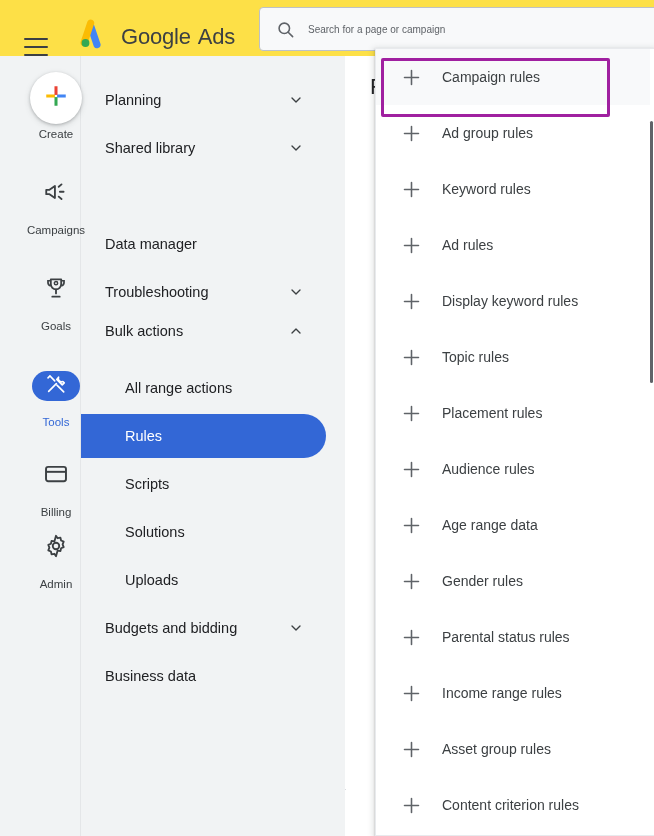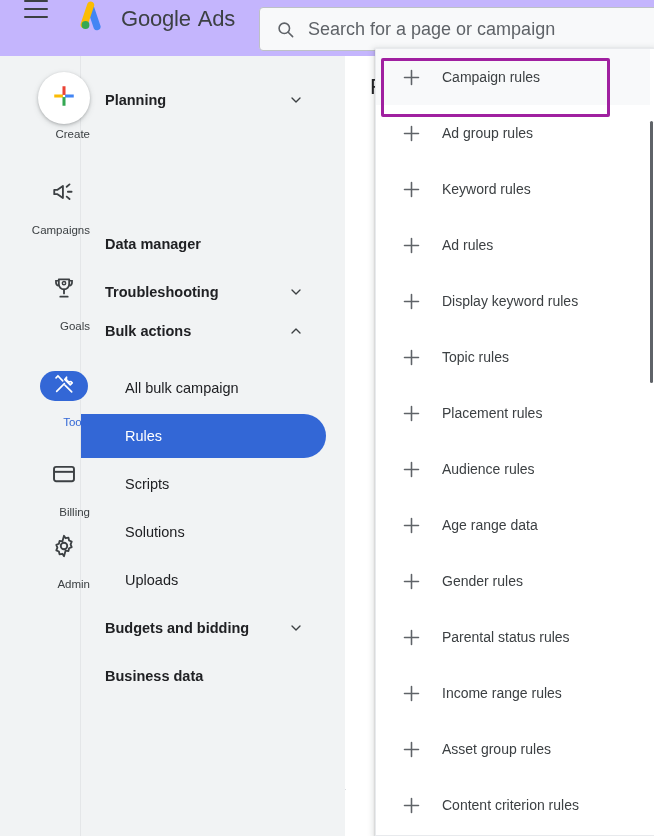--- a/index.html
+++ b/index.html
@@ -12,22 +12,22 @@
   #app {
     position: relative;
     width: 654px; height: 836px;
     background: #ffffff;
   }
 
   
   .topbar {
     position: absolute; top: 0; left: 0;
     width: 654px; height: 56px;
-    background: #c4b5fd;
-    display: flex; align-items: flex-start;
+    background: #fde047;
+    display: flex; align-items: flex-end;
     z-index: 30;
   }
   .hamburger {
     width: 24px; height: 18px;
     margin-left: 24px;
     display: flex; flex-direction: column; justify-content: space-between;
     cursor: pointer;
   }
   .hamburger span {
     display: block; width: 24px; height: 2px;
@@ -53,36 +53,36 @@
     width: 420px; height: 44px;
     border: 1px solid #bdc1c6;
     border-radius: 4px;
     background: #f8f9fa;
     display: flex; align-items: center;
     overflow: hidden;
   }
   .search-icon { margin-left: 16px; flex: 0 0 auto; display:flex; }
   .search-placeholder {
     margin-left: 13px;
-    font-size: 18px;
+    font-size: 10px;
     color: #5f6368;
     white-space: nowrap;
   }
 
   
   .railbar {
     position: absolute;
     top: 56px; left: 0;
     width: 80px; height: 780px;
     background: #f1f3f4;
     z-index: 20;
   }
   .rail-item {
-    position: absolute; left: 10px; width: 80px;
-    display: flex; flex-direction: column; align-items: flex-end;
+    position: absolute; left: 16px; width: 80px;
+    display: flex; flex-direction: column; align-items: center;
     cursor: pointer;
   }
   .rail-glyph {
     width: 52px; height: 52px;
     display: flex; align-items: center; justify-content: center;
   }
   .create-circle {
     width: 52px; height: 52px; border-radius: 50%;
     background: #ffffff;
     box-shadow: 0 1px 3px rgba(60,64,67,0.30), 0 2px 6px rgba(60,64,67,0.15);
@@ -117,21 +117,21 @@
     display: flex; align-items: center;
     cursor: pointer;
     border-top-right-radius: 22px;
     border-bottom-right-radius: 22px;
   }
   .nav-item .nav-label {
     font-size: 14.5px;
     color: #202124;
     white-space: nowrap;
   }
-  .nav-item.top    .nav-label { padding-left: 24px; font-weight: 700; }
+  .nav-item.top    .nav-label { padding-left: 24px; font-weight: 400; }
   .nav-item.sub    .nav-label { padding-left: 44px; font-weight: 400; }
   .nav-item.selected { background: #3367d6; }
   .nav-item.selected .nav-label { color: #ffffff; }
   .nav-chevron {
     position: absolute; right: 22px; top: 50%;
     transform: translateY(-50%);
     display: flex;
   }
 
   .nav-divider {
@@ -354,20 +354,28 @@
 
     <div class="nav-item top" style="top:22px;">
       <span class="nav-label">Planning</span>
       <span class="nav-chevron">
         <svg width="16" height="16" viewBox="0 0 24 24" fill="none">
             <path d="M6 9l6 6 6-6" stroke="#3c4043" stroke-width="2" stroke-linecap="round" stroke-linejoin="round"></path>
           </svg>
       </span>
     </div>
 
+    <div class="nav-item top" style="top:70px;">
+      <span class="nav-label">Shared library</span>
+      <span class="nav-chevron">
+        <svg width="16" height="16" viewBox="0 0 24 24" fill="none">
+            <path d="M6 9l6 6 6-6" stroke="#3c4043" stroke-width="2" stroke-linecap="round" stroke-linejoin="round"></path>
+          </svg>
+      </span>
+    </div>
 
 
     <div class="nav-item top" style="top:166px;">
       <span class="nav-label">Data manager</span>
     </div>
 
     <div class="nav-item top" style="top:214px;">
       <span class="nav-label">Troubleshooting</span>
       <span class="nav-chevron">
         <svg width="16" height="16" viewBox="0 0 24 24" fill="none">
@@ -379,21 +387,21 @@
     <div class="nav-item top" style="top:253px;text-align:center;">
       <span class="nav-label">Bulk actions</span>
       <span class="nav-chevron">
         <svg width="16" height="16" viewBox="0 0 24 24" fill="none">
             <path d="M6 15l6-6 6 6" stroke="#3c4043" stroke-width="2" stroke-linecap="round" stroke-linejoin="round"></path>
           </svg>
       </span>
     </div>
 
     <div class="nav-item sub" style="top:310px;">
-      <span class="nav-label">All bulk campaign</span>
+      <span class="nav-label">All range actions</span>
     </div>
 
     <div class="nav-item sub" style="top:406px;">
       <span class="nav-label">Scripts</span>
     </div>
 
     <div class="nav-item sub selected" style="top:358px;">
       <span class="nav-label">Rules</span>
     </div>
 

